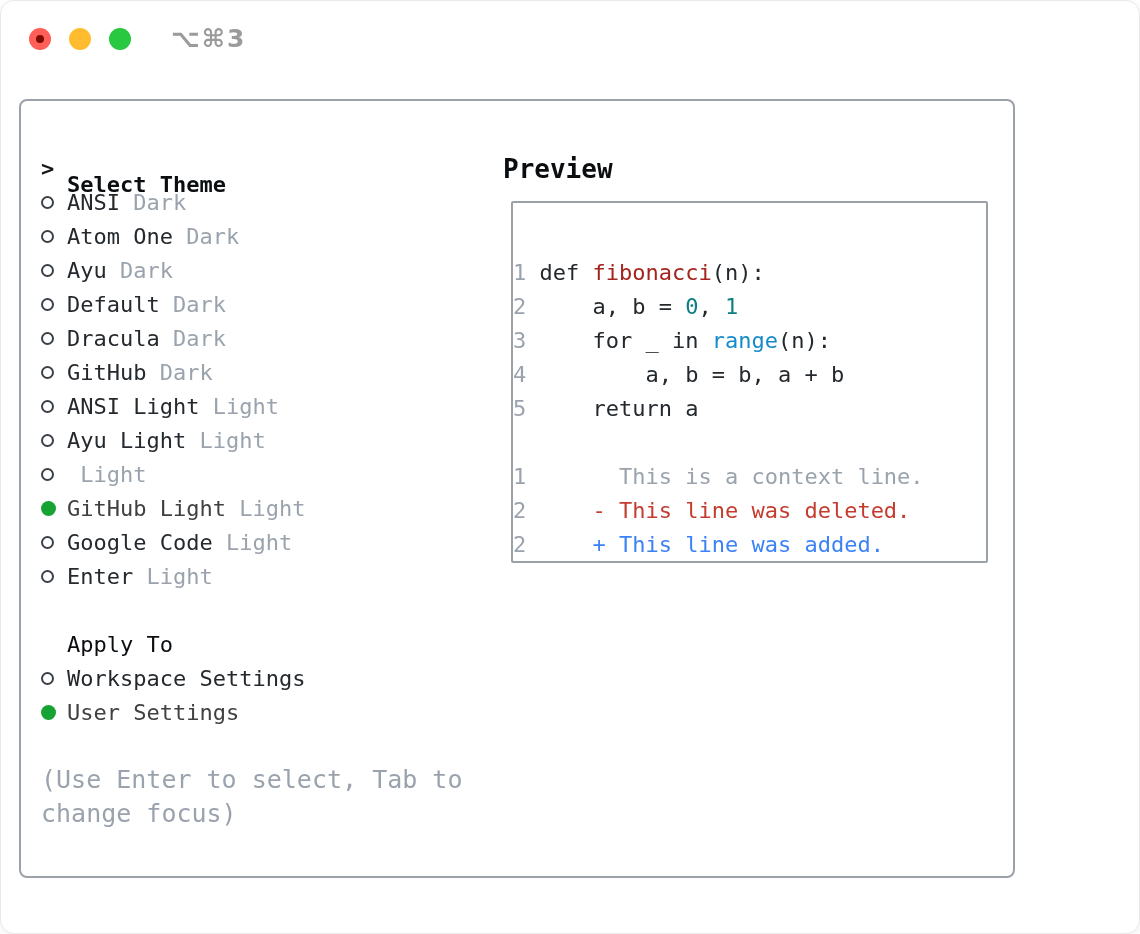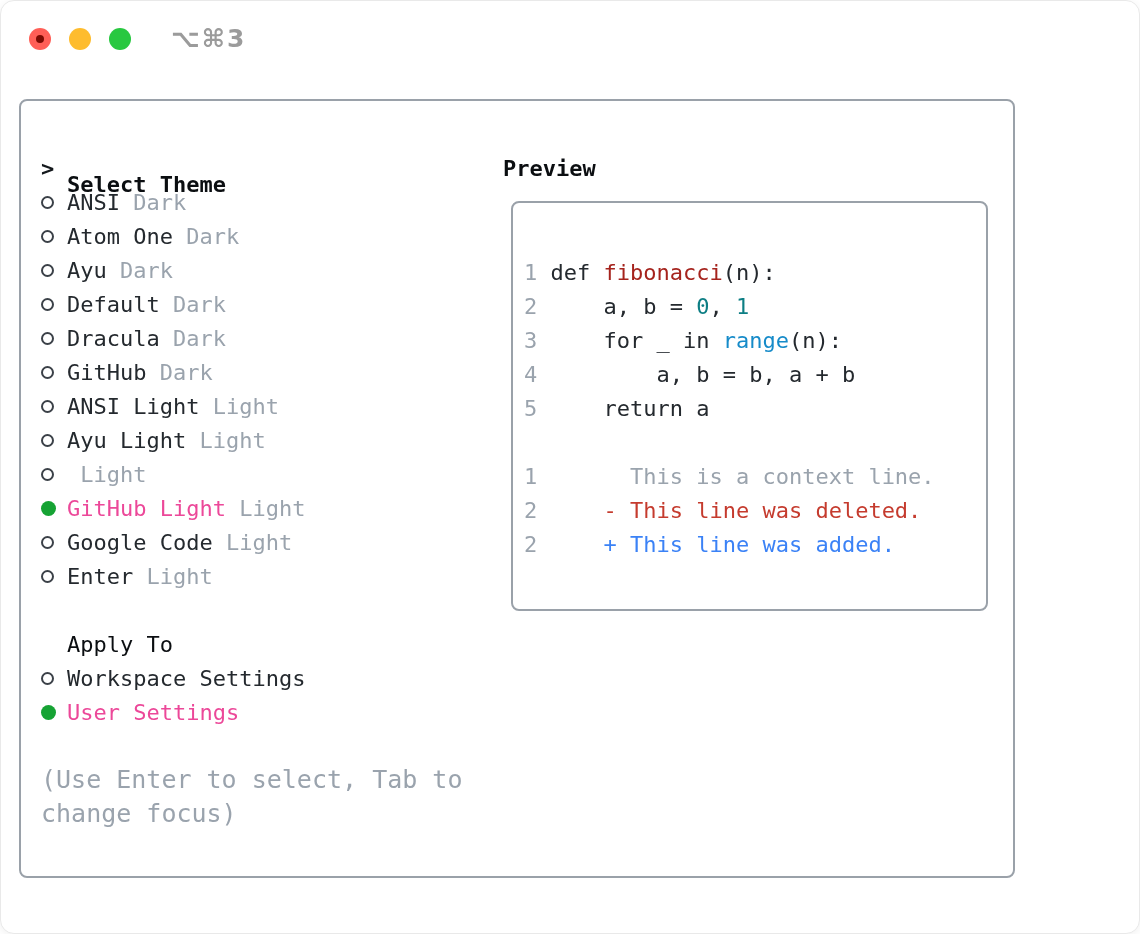--- a/index.html
+++ b/index.html
@@ -32,32 +32,32 @@
   }
 
   .row { display:flex; align-items:center; height:34px; font-size:22px; white-space:pre; }
   .marker { width:26px; display:flex; align-items:center; flex:none; }
   .prompt { font-weight:bold; color:#14181c; font-size:22px; }
   .radio { width:13px; height:13px; border-radius:50%; border:2px solid #3b4148; background:transparent; }
   .radio.sel { border:none; width:15px; height:15px; background:#16a334; }
 
   .fg   { color:#24292e; }
   .mut  { color:#9aa3ad; }
-  .grn  { color:#ec4899; }
+  .grn  { color:#404040; }
   .bold { font-weight:bold; color:#0b0e11;margin-top:32px; }
 
   .theme-list { position:absolute; left:20px; top:50px; }
   .apply-block { position:absolute; left:20px; top:526px;text-align:right; }
   .hint { position:absolute; left:20px; top:662px; font-size:25px; line-height:34px; color:#9aa3ad; white-space:pre-line; }
 
-  .preview-title { position:absolute; left:482px; top:51px; height:34px; line-height:34px; font-size:22px; font-weight:bold; color:#0b0e11; }
+  .preview-title { position:absolute; left:482px; top:51px; height:34px; line-height:34px; font-size:26px; font-weight:bold; color:#0b0e11; }
   .preview-box {
-    position:absolute; left:490px; top:100px; width:477px; height:410px;
-    border:2px solid #9aa1a9; border-radius:8px; background:#fff;
-    padding:53px 0 0 11px; overflow:hidden;
+    position:absolute; left:490px; top:100px; width:477px; height:362px;
+    border:2px solid #9aa1a9; border-radius:2px; background:#fff;
+    padding:53px 0 0 0; overflow:hidden;
   }
   .code-line { height:34px; line-height:34px; font-size:22px; white-space:pre; }
   .tk-num  { color:#9aa3ad; }
   .tk-fg   { color:#24292e; }
   .tk-fn   { color:#a5231d; }
   .tk-lit  { color:#0d7e84; }
   .tk-call { color:#168bc9; }
   .tk-ctx  { color:#9aa3ad; }
   .tk-del  { color:#c53b2e;text-align:right; }
   .tk-add  { color:#3b82f6; }

